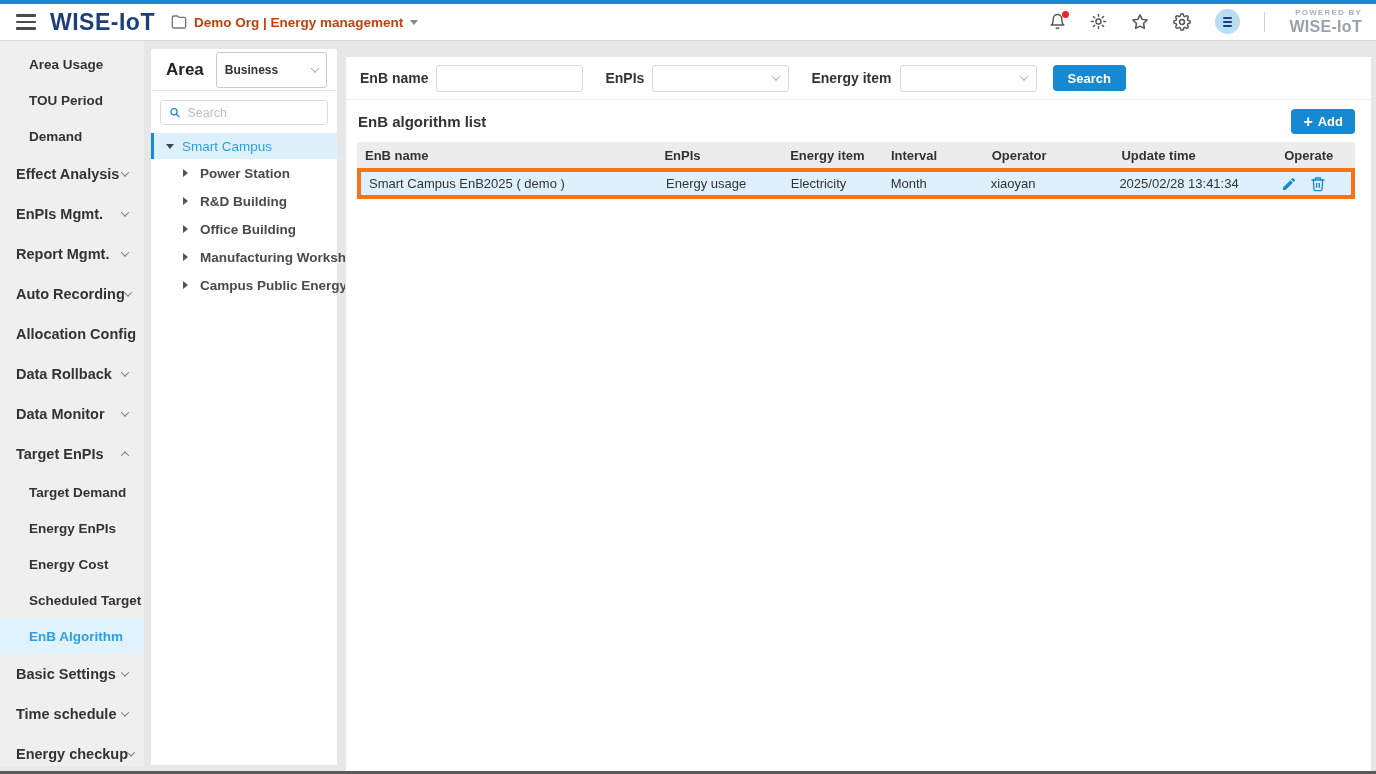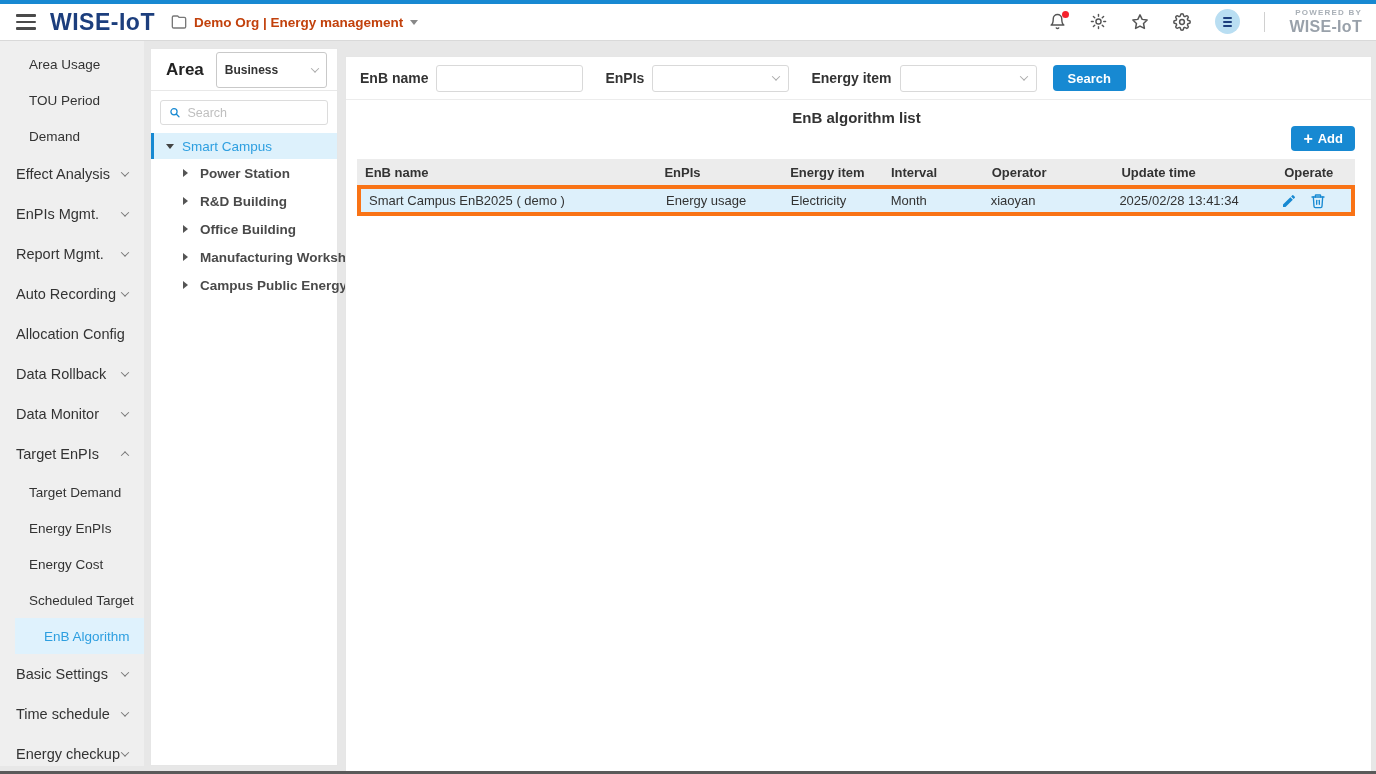--- a/index.html
+++ b/index.html
@@ -22,23 +22,23 @@
   .avatar { width:25px; height:25px; border-radius:50%; background:#b9def2; display:flex; align-items:center; justify-content:center; flex-direction:column; gap:2px; cursor:pointer; }
   .avatar i { display:block; width:9px; height:2px; background:#1c3e7d; border-radius:1px; }
   .h-divider { width:1px; height:20px; background:#d0d0d0; }
   .powered { text-align:right; line-height:1.1; cursor:default; }
   .powered .l1 { font-size:8px; font-weight:700; letter-spacing:1.2px; color:#a9b0b7; }
   .powered .l2 { font-size:16px; font-weight:800; color:#99a1aa; letter-spacing:.3px; }
 
   
   .sidebar { position:absolute; left:0; top:41px; width:144px; height:725px; background:#efefef; padding-top:5px; overflow:hidden; }
   .si { display:flex; align-items:center; height:40px; padding:0 16px 0 16px; cursor:pointer;
-        font-size:14.5px; font-weight:400; color:#333; white-space:nowrap; }
+        font-size:14.5px; font-weight:700; color:#333; white-space:nowrap; }
   .si.sub { height:36px; padding-left:29px; font-size:13.5px; }
-  .si.active { background:#dff2fd; color:#2e9fe0;margin-left:15px; }
+  .si.active { background:#dff2fd; color:#2e9fe0; }
   .chev { display:inline-block; width:6px; height:6px; border-right:1.6px solid #777; border-bottom:1.6px solid #777; margin-left:auto; flex:none; }
   .chev.down { transform:rotate(45deg) translate(-1px,-1px); }
   .chev.up { transform:rotate(-135deg) translate(-1px,-1px); }
 
   
   .area-panel { position:absolute; left:150px; top:48px; width:188px; height:718px; background:#fff; border:1px solid #e6e6e6; }
   .area-head { display:flex; align-items:center; height:42px; padding:0 10px 0 15px; border-bottom:1px solid #e8e8e8; }
   .area-title { font-size:17px; font-weight:800; color:#222; }
   .mini-select { margin-left:12px; flex:1; height:24px; border:1px solid #c9c9c9; border-radius:3px; background:#fff;
     display:flex; align-items:center; padding:17px 8px; cursor:pointer; }
@@ -62,21 +62,21 @@
   .filter-bar { display:flex; align-items:center; height:43px; padding:0 14px; border-bottom:1px solid #ececec; }
   .f-label { font-size:14px; font-weight:700; color:#333; margin-right:8px; white-space:nowrap; }
   .f-input { width:147px; height:27px; border:1px solid #d9d9d9; border-radius:3px; padding:0 8px;
     font-size:13px; color:#333; outline:none; font-family:"Liberation Sans", sans-serif; }
   .f-gap { width:22px; }
   .f-select { width:137px; height:27px; border:1px solid #d9d9d9; border-radius:3px; background:#fff;
     display:flex; align-items:center; padding:0 9px; cursor:pointer; }
   .btn { border:none; background:#1789d2; color:#fff; font-size:13px; font-weight:600; border-radius:4px;
     cursor:pointer; font-family:"Liberation Sans", sans-serif; }
   .search-btn { height:26px; padding:0 15px; margin-left:16px; }
-  .list-head { display:flex; align-items:center; padding:9px 16px 8px 12px;flex-direction:column; }
+  .list-head { display:flex; align-items:center; padding:9px 16px 8px 12px; }
   .list-title { font-size:15px; font-weight:700; color:#333; }
   .add-btn { margin-left:auto; height:25px; padding:0 12px; display:flex; align-items:center; gap:5px; }
   .plus-ic::before { content:"+"; font-size:16px; font-weight:700; line-height:1; }
   .table { margin:0 16px 0 11px; }
   .thead { display:flex; align-items:center; height:26px; background:#ececec; font-size:13px; font-weight:700; color:#333; }
   .trow { display:flex; align-items:center; height:31px; background:#ddf0fb; border:4px solid #f97316;
     font-size:13px; color:#333; cursor:pointer; }
   .c { padding:0 8px; overflow:hidden; white-space:nowrap; flex:none; }
   .c1 { width:30%; } .c2 { width:12.6%; } .c3 { width:10.1%; } .c4 { width:10.1%; }
   .c5 { width:13%; } .c6 { width:16.3%; } .c7 { width:7.9%; }

